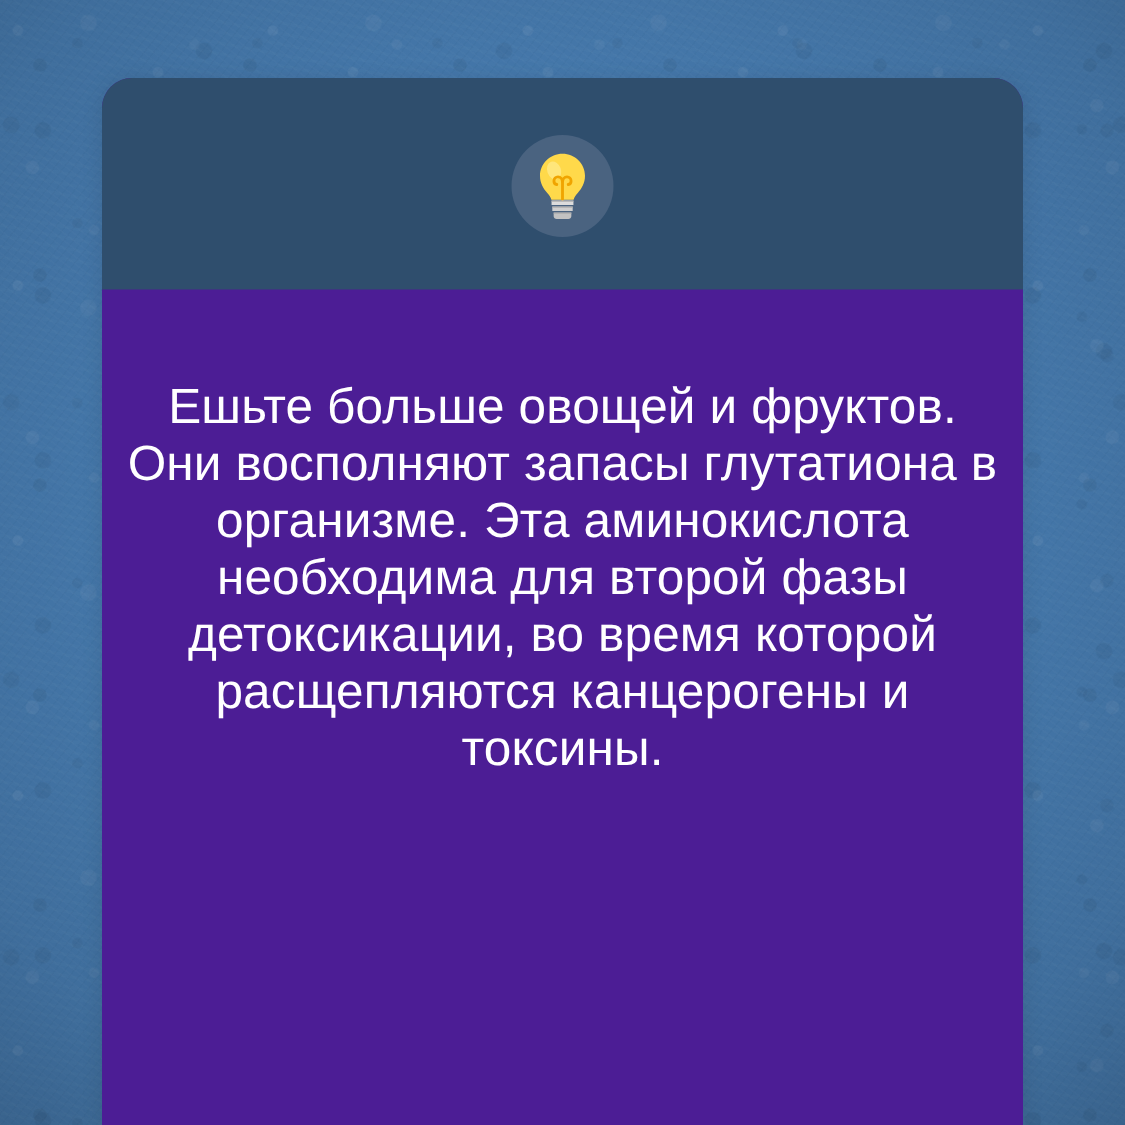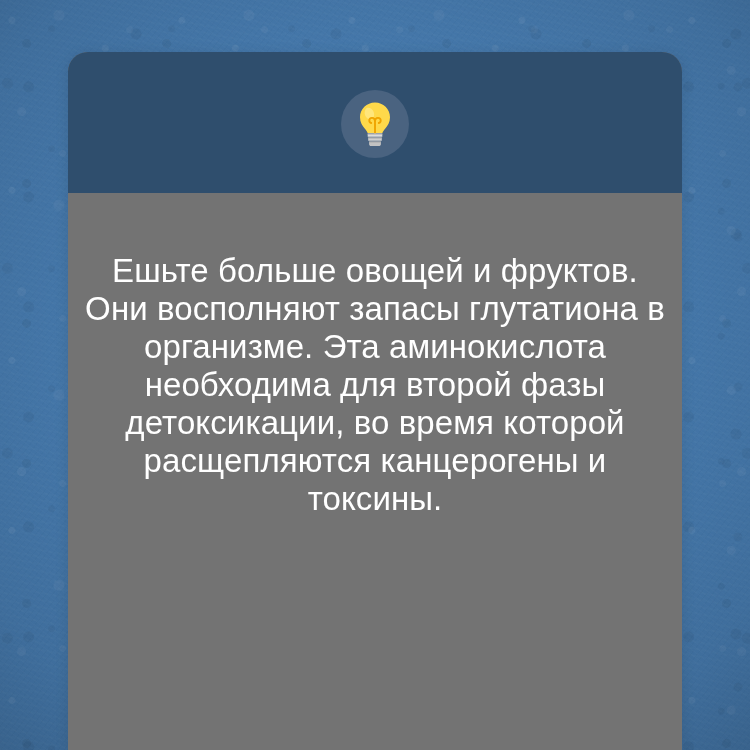--- a/index.html
+++ b/index.html
@@ -71,21 +71,21 @@
   }
 
   
   .card {
     position: absolute;
     left: 68px;
     top: 52px;
     width: 614px;
     height: 698px;
     border-radius: 20px 20px 0 0;
-    background: #737373;
+    background: #4c1d95;
     overflow: hidden;
     box-shadow: 0 2px 14px rgba(0,0,0,.10);
   }
 
   .card-header {
     position: absolute;
     left: 0;
     top: 0;
     width: 614px;
     height: 141px;

